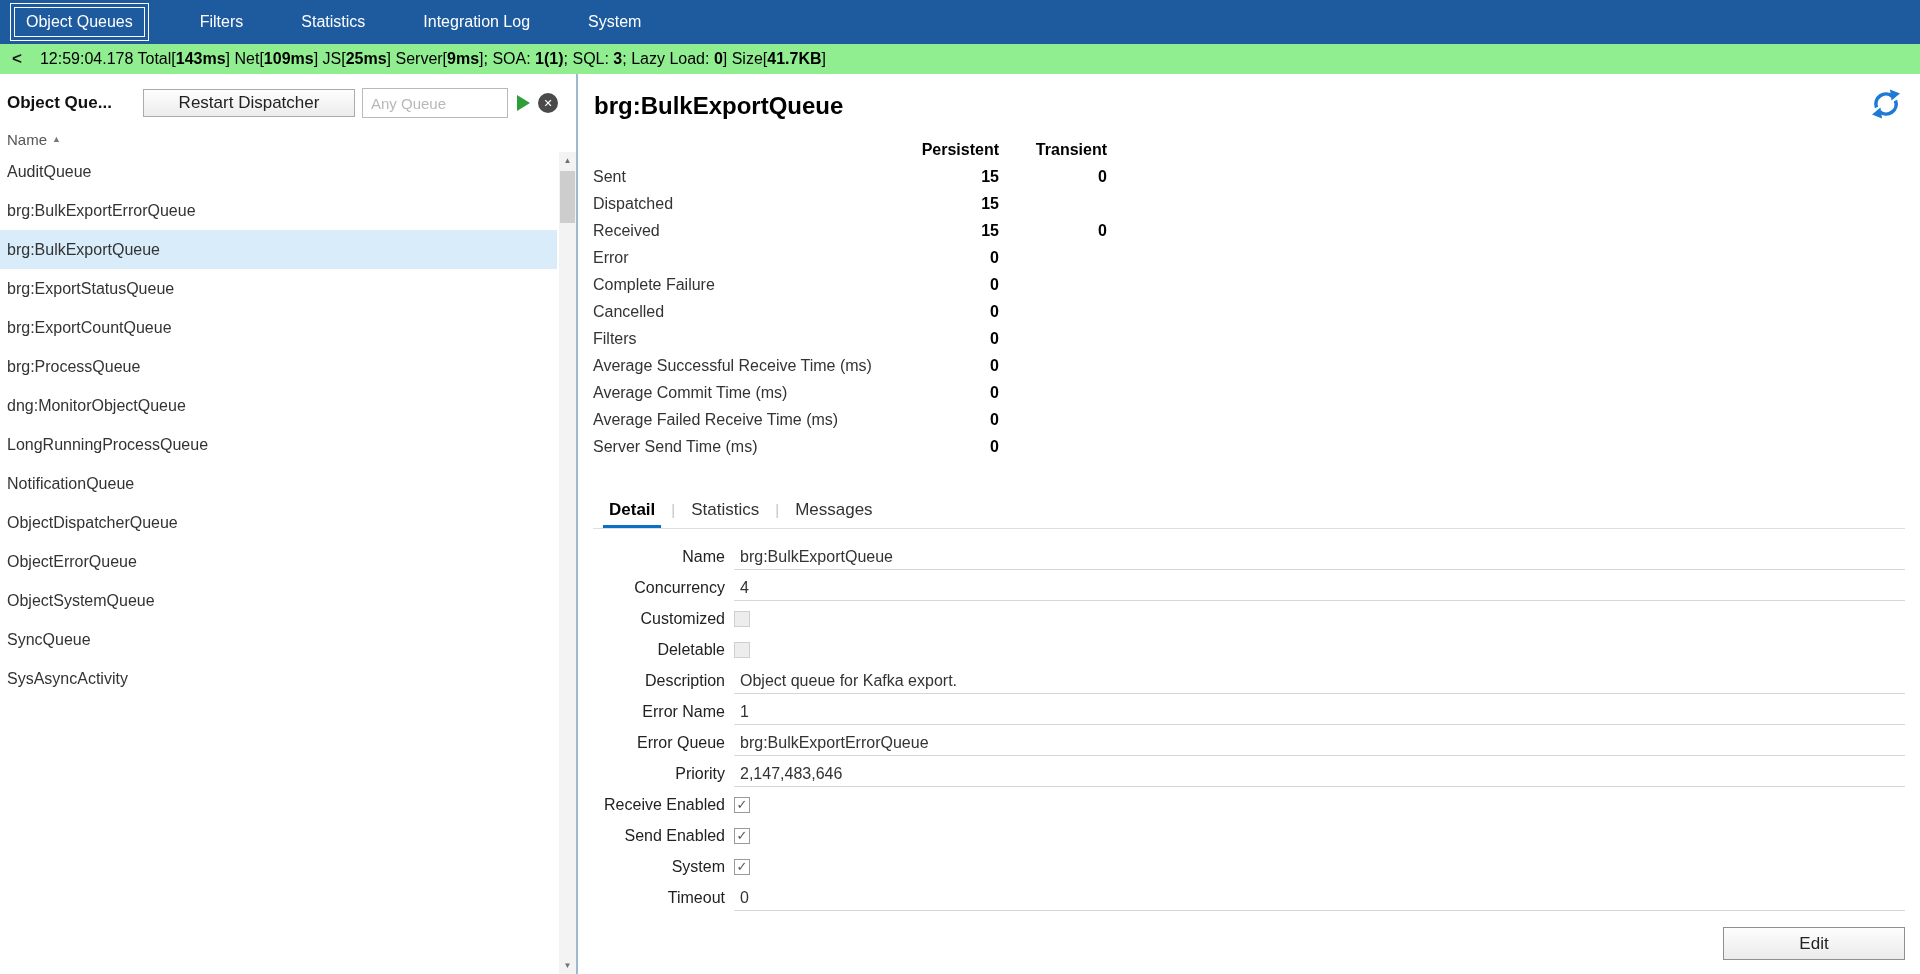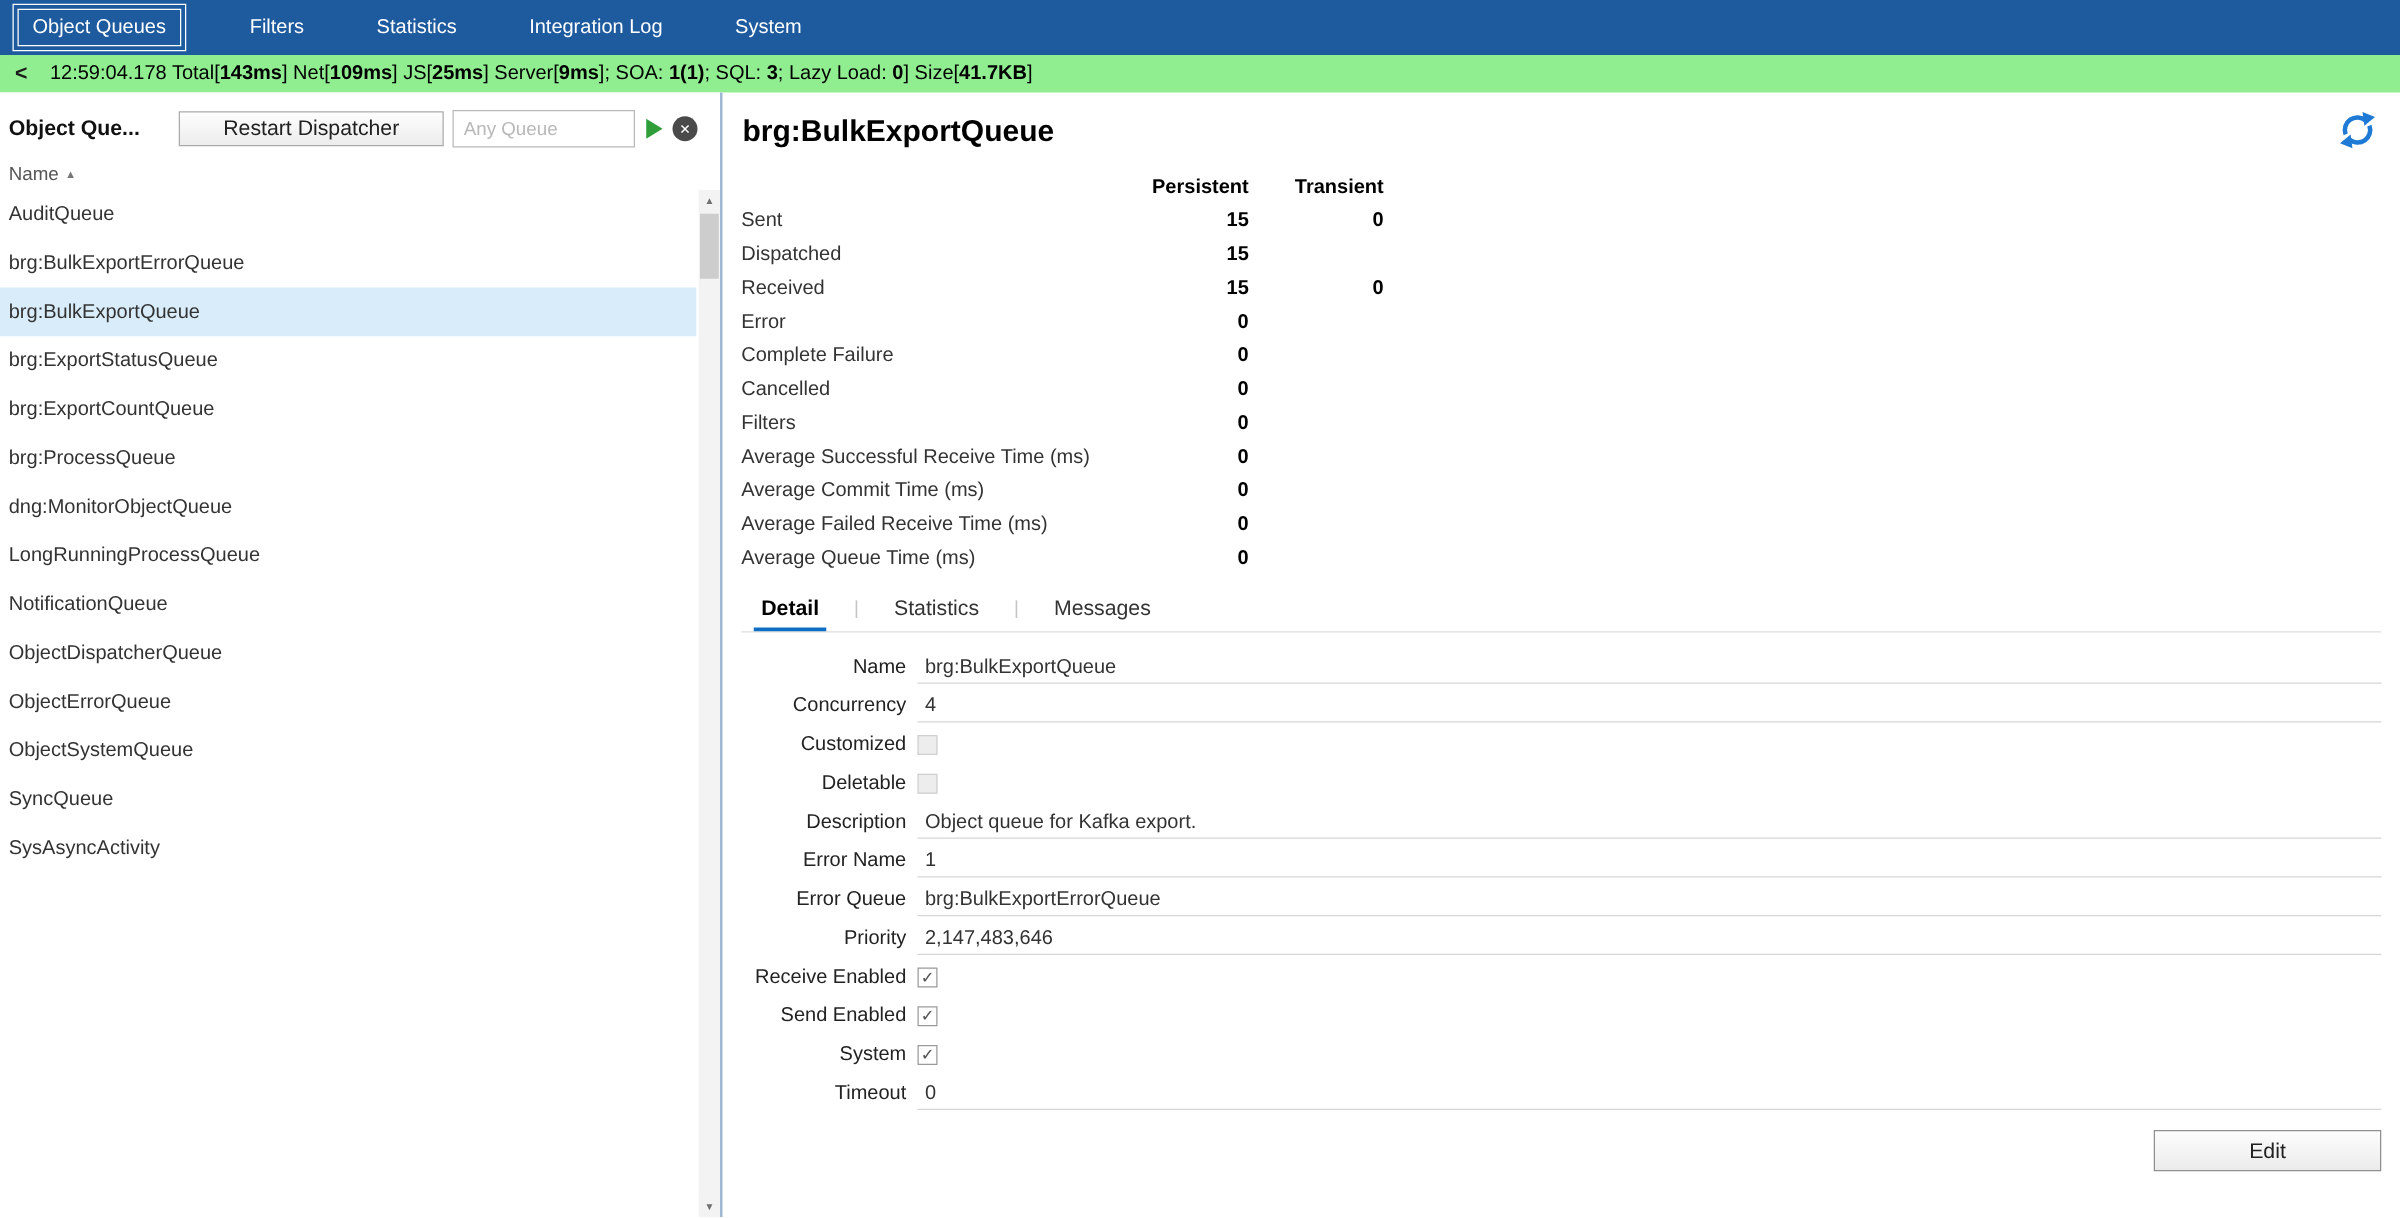--- a/index.html
+++ b/index.html
@@ -47,21 +47,21 @@
   .queue-title { font-size:24px; font-weight:bold; margin:8px 0 0 1px; color:#000; }
   .refresh { position:absolute; top:14px; right:18px; width:32px; height:32px; cursor:pointer; }
 
   .stats { display:grid; grid-template-columns:318px 88px 108px; margin-top:16px; font-size:16px; }
   .stats > div { height:27px; line-height:27px; }
   .stat-head { font-weight:bold; text-align:right; color:#000; }
   .stat-label { color:#333; white-space:nowrap; }
   .stat-val { text-align:right; font-weight:bold; color:#000; }
 
   
-  .tabbar { margin-top:12px; border-bottom:1px solid #dedede; display:flex; height:34px;gap:12px; }
+  .tabbar { margin-top:35px; border-bottom:1px solid #dedede; display:flex; height:34px; }
   .tab { font-size:17px; color:#333; margin:0 10px; padding:5px 6px 0; cursor:pointer; border-bottom:3px solid transparent; white-space:nowrap; }
   .tab.active { font-weight:bold; color:#000; border-bottom-color:#0f6fc5; }
   .tab-sep { color:#c4c4c4; padding-top:6px; font-size:15px; }
 
   
   .form { margin-top:12px; }
   .form-row { display:flex; align-items:center; height:31px; }
   .form-label { width:132px; text-align:right; font-size:16px; color:#222; flex:0 0 auto; margin-right:9px; white-space:nowrap; }
   .tfield { flex:1; font-size:16px; color:#333; border-bottom:1px solid #d6d6d6; padding:0 6px; height:26px; line-height:25px; white-space:nowrap; overflow:hidden; cursor:text; }
   .cb { width:16px; height:16px; border:1px solid #9a9a9a; background:#fff; display:flex; align-items:center; justify-content:center; font-size:13px; color:#555; font-weight:bold; line-height:1; }
@@ -163,21 +163,21 @@
           <div class="stat-val"></div>
           <div class="stat-label">Average Successful Receive Time (ms)</div>
           <div class="stat-val">0</div>
           <div class="stat-val"></div>
           <div class="stat-label">Average Commit Time (ms)</div>
           <div class="stat-val">0</div>
           <div class="stat-val"></div>
           <div class="stat-label">Average Failed Receive Time (ms)</div>
           <div class="stat-val">0</div>
           <div class="stat-val"></div>
-          <div class="stat-label">Average Queue Time (ms)</div>
+          <div class="stat-label">Server Send Time (ms)</div>
           <div class="stat-val">0</div>
           <div class="stat-val"></div>
         </div>
 
       <div class="tabbar">
           <span class="tab active">Detail</span>
           <span class="tab-sep">|</span>
           <span class="tab">Statistics</span>
           <span class="tab-sep">|</span>
           <span class="tab">Messages</span>

